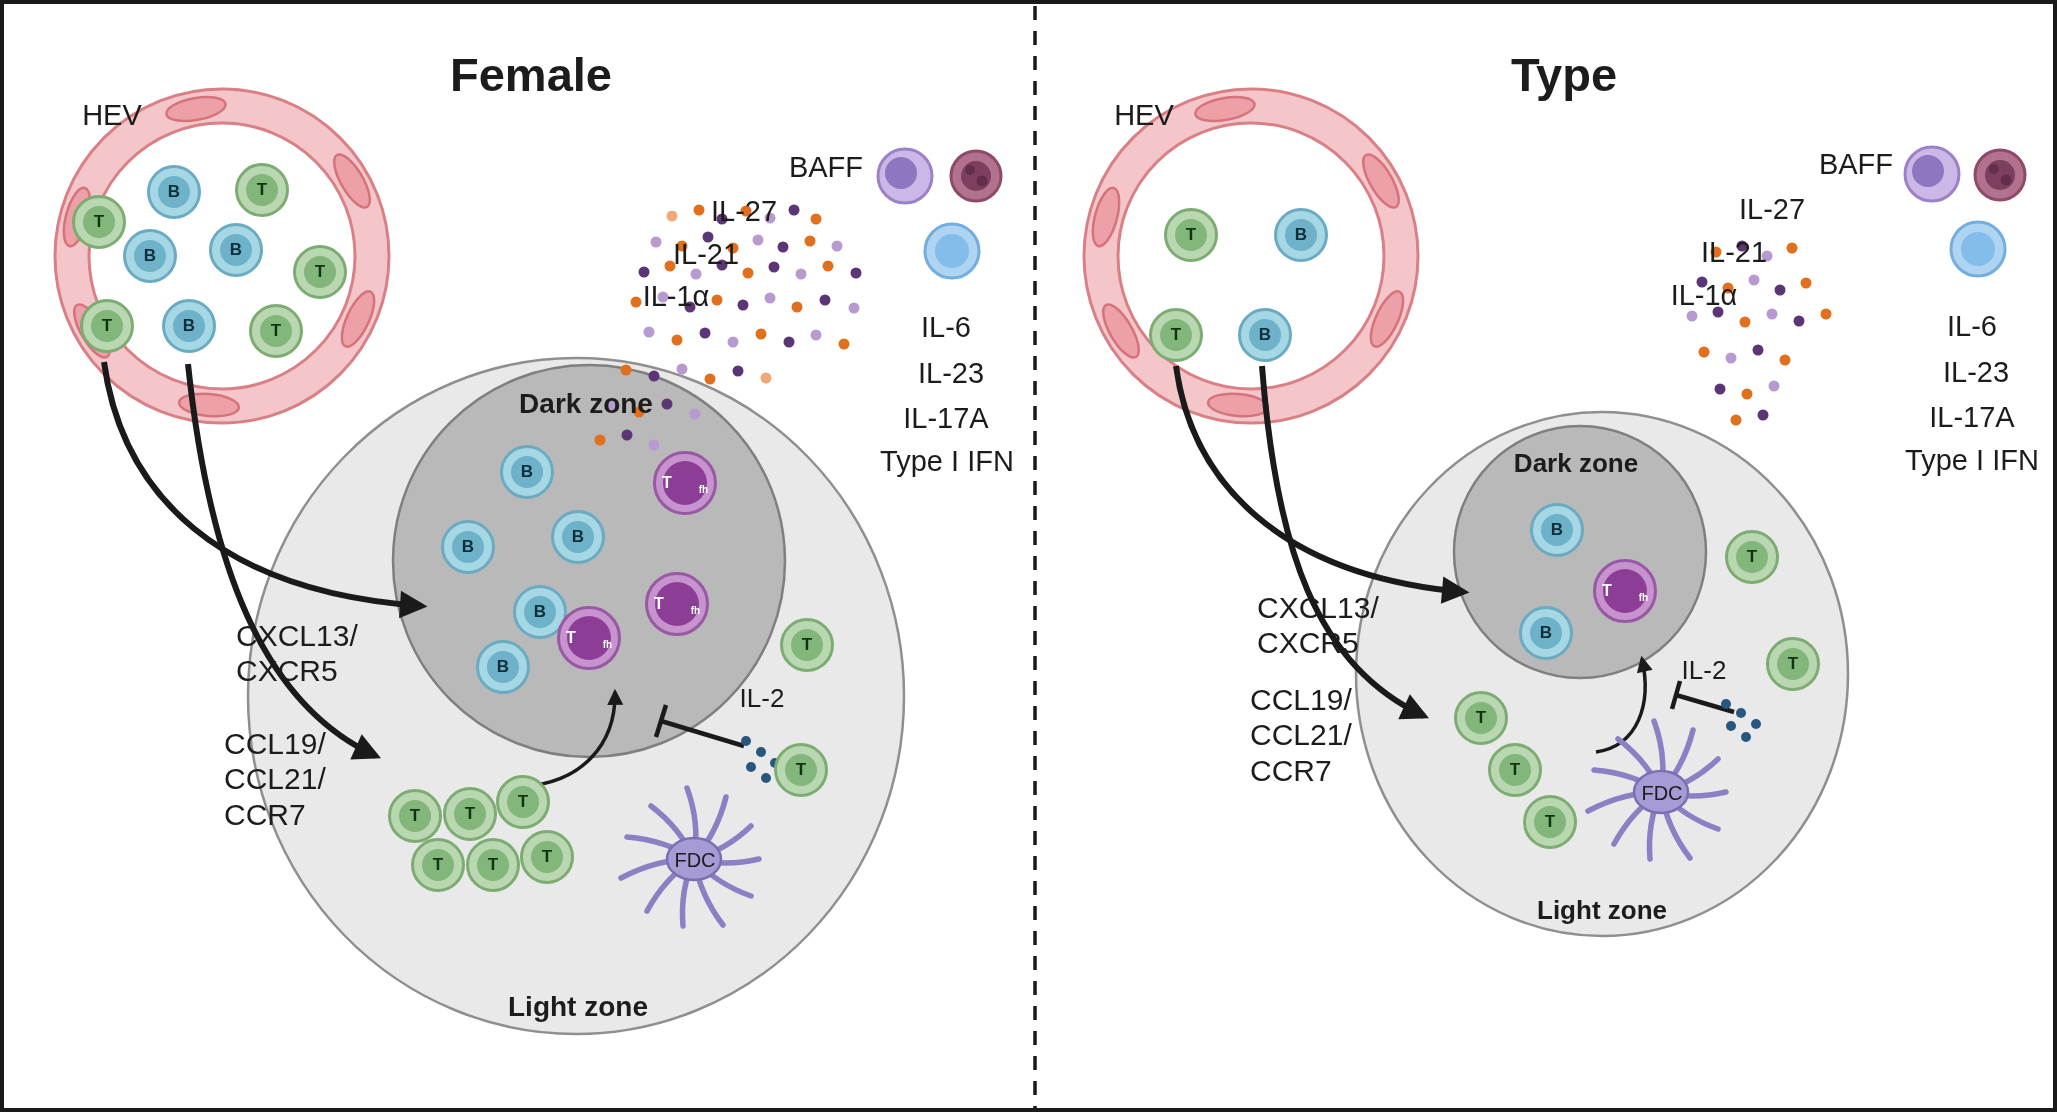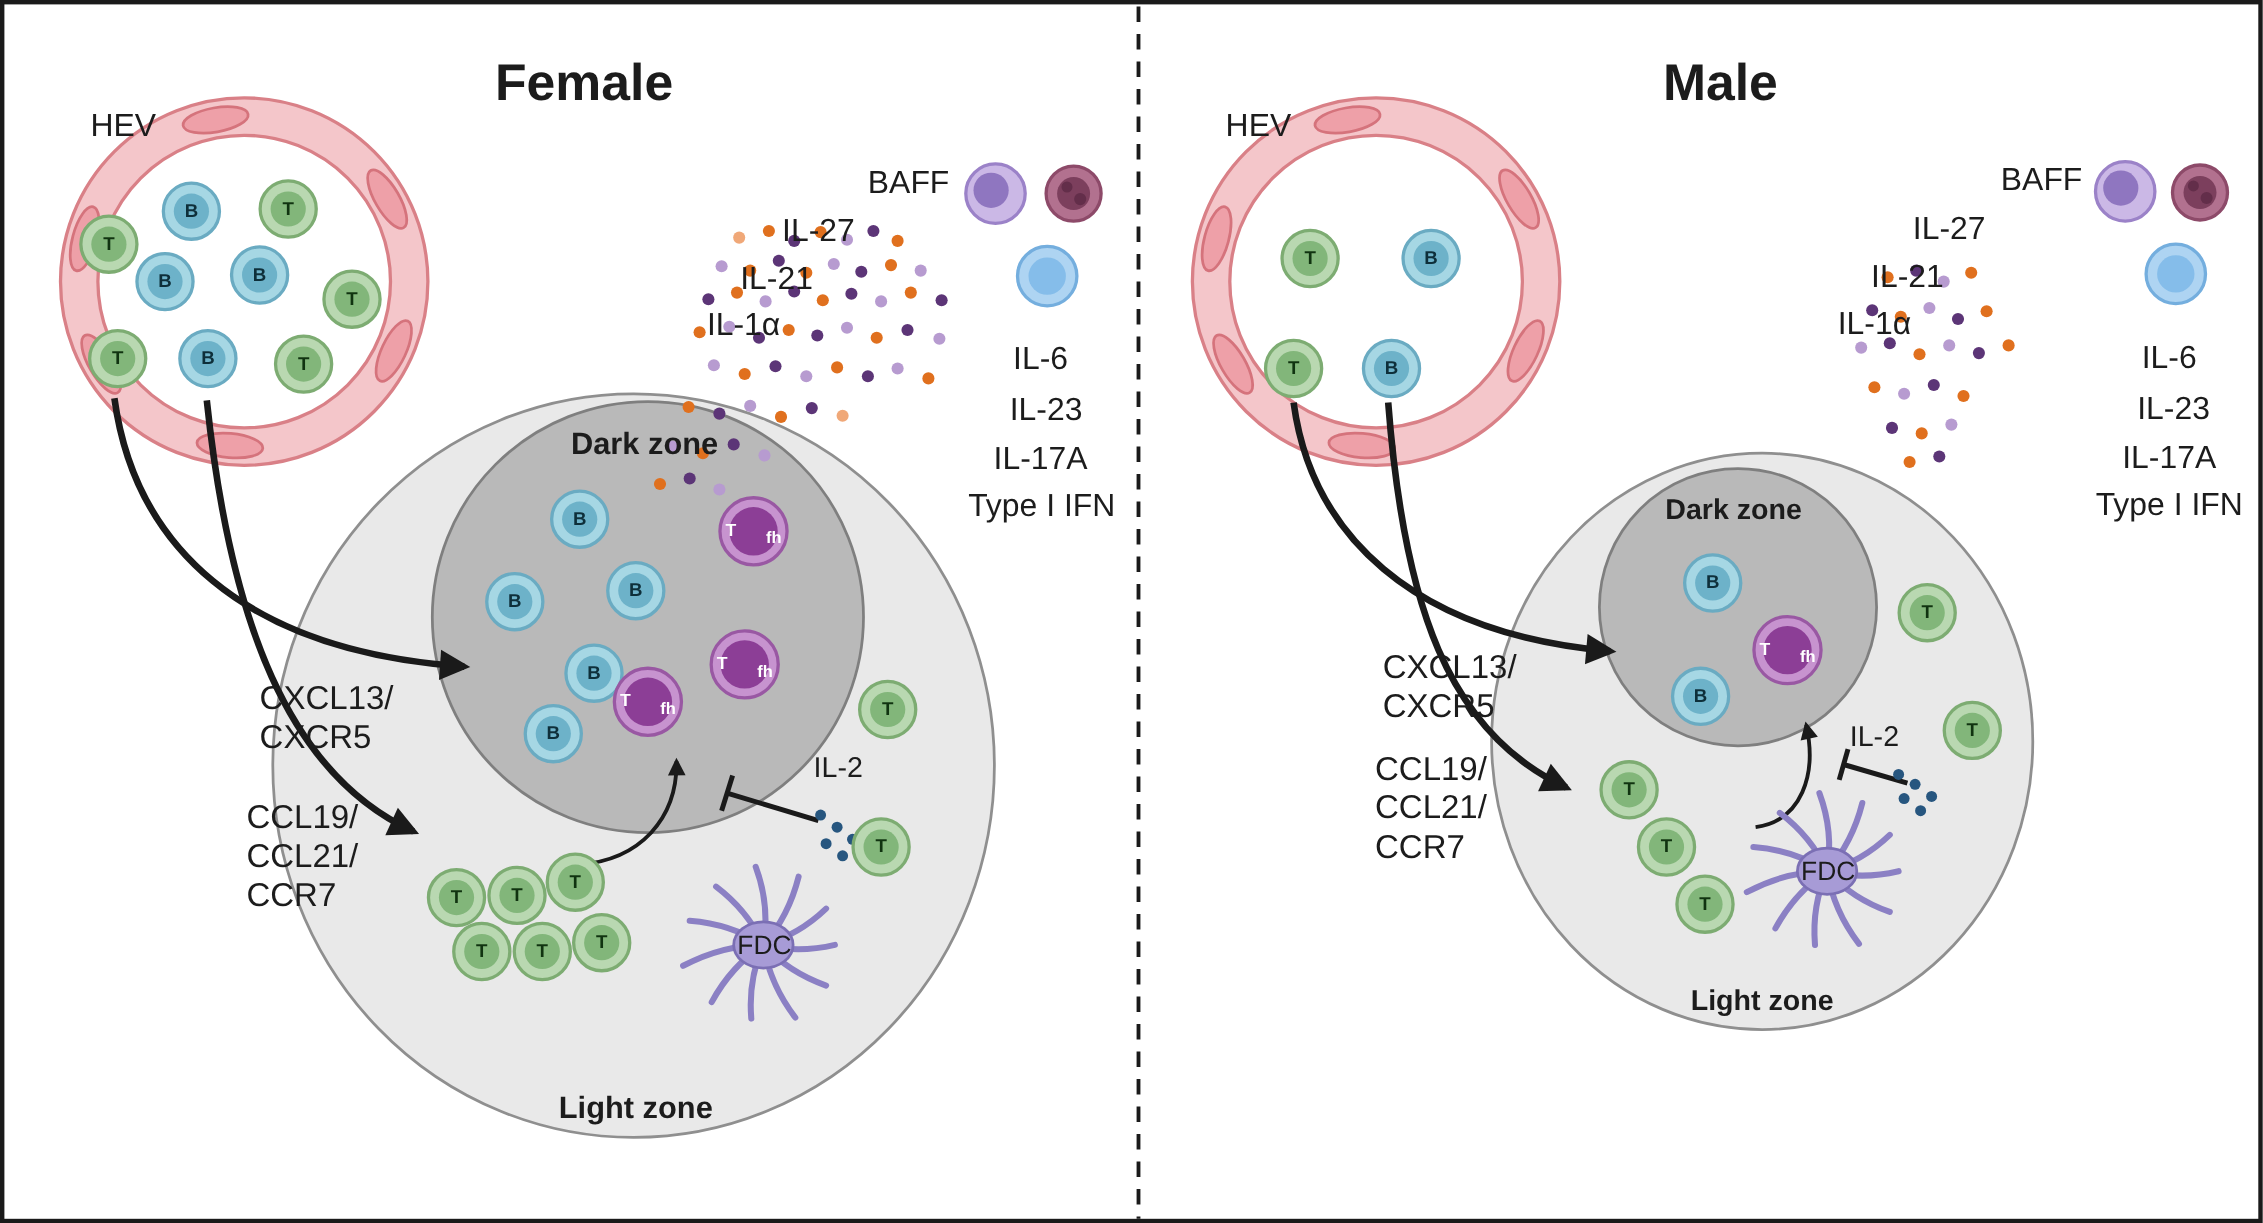--- a/index.html
+++ b/index.html
@@ -7,34 +7,34 @@
   .canvas { position:relative; width:2057px; height:1112px; background:#fff;
             border:4px solid #1a1a1a; overflow:hidden; }
   .art { position:absolute; left:0; top:0; }
   .lbl { position:absolute; transform:translate(-50%,-50%); white-space:nowrap; color:#1c1c1c; }
   .title { font-size:47px; font-weight:bold;text-align:right; }
   .zone { font-weight:bold; font-size:28px;text-align:center; }
   .zone.small { font-size:26px; }
   .cyt { font-size:29px; }
   .hevlbl { font-size:29px; }
   .il2lbl { font-size:26px; }
-  .fdclbl { font-size:24px; }
+  .fdclbl { font-size:20px; }
   .chem { position:absolute; transform:translate(0,-50%); font-size:30px; line-height:1.18; color:#1c1c1c; }
   .chem span { display:block; }
   .cell { position:absolute; width:54px; height:54px; transform:translate(-50%,-50%);
           border-radius:50%; display:flex; align-items:center; justify-content:center; }
   .cell .nuc { width:32px; height:32px; border-radius:50%; display:flex; align-items:center;
                justify-content:center; font-weight:bold; font-size:17px; }
   .cell.b { background:#a6d7e4; border:3px solid #6aabc2; }
   .cell.b .nuc { background:#6db2c9; color:#0e2f3a; }
   .cell.t { background:#b9d8b1; border:3px solid #7dac72; }
   .cell.t .nuc { background:#82b67a; color:#103310; }
   .cell.tfh { width:64px; height:64px; background:#c793cf; border:3px solid #9958a3; }
   .cell.tfh .nuc { width:44px; height:44px; background:#8c3e96; color:#fff; font-size:16px; }
-  .cell.tfh .sub { font-size:15px; margin-top:12px; font-weight:bold;margin-left:27px; }
+  .cell.tfh .sub { font-size:10px; margin-top:12px; font-weight:bold;margin-left:27px; }
 </style>
 </head>
 <body>
 
 <div class="canvas">
 
   <svg class="art" width="2057" height="1112" viewBox="0 0 2057 1112">
     <defs>
       <marker id="ah" viewBox="0 0 12 12" refX="9" refY="6" markerWidth="5.5" markerHeight="5.5" orient="auto">
         <path d="M1,1 L11,6 L1,11 Z" fill="#1a1a1a"></path>
@@ -379,21 +379,21 @@
       <span class="nuc">T</span>
     </div>
 
   <div class="cell t" style="left:803px; top:641px">
       <span class="nuc">T</span>
     </div>
   <div class="cell t" style="left:797px; top:766px">
       <span class="nuc">T</span>
     </div>
 
-  <div class="lbl title" style="left:1560px; top:70px">Male</div>
+  <div class="lbl title" style="left:1560px; top:70px">Type</div>
   <div class="lbl hevlbl" style="left:1140px; top:111px">HEV</div>
   <div class="lbl zone small" style="left:1572px; top:459px">Dark zone</div>
   <div class="lbl zone small" style="left:1598px; top:906px">Light zone</div>
   <div class="lbl fdclbl" style="left:1658px; top:789px">FDC</div>
   <div class="lbl il2lbl" style="left:1700px; top:666px">IL-2</div>
 
   <div class="chem" style="left:1253px; top:621px">
     <span>CXCL13/</span>
     <span>CXCR5</span>
   </div>

